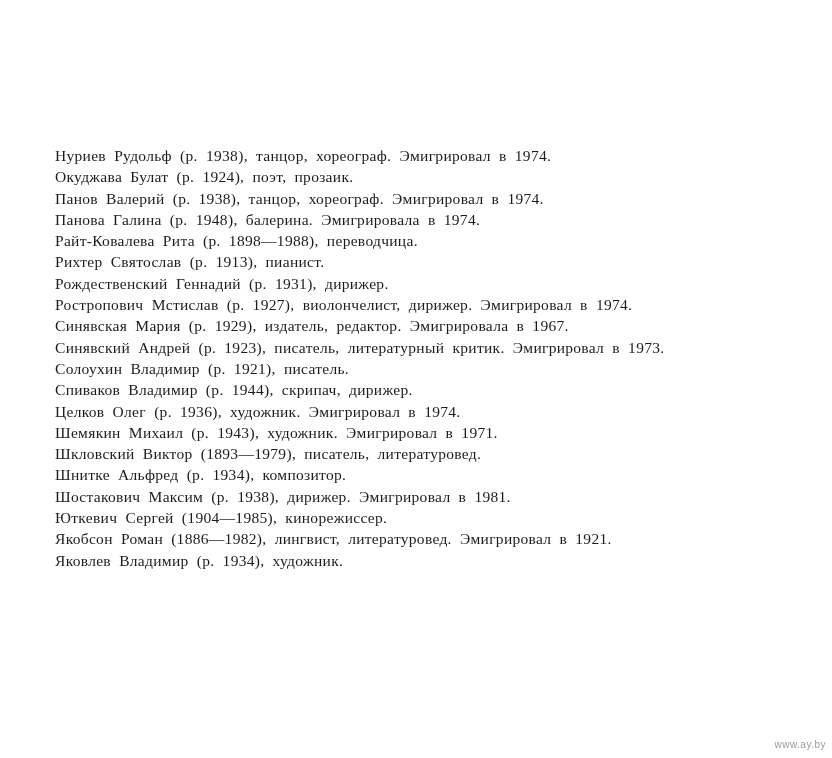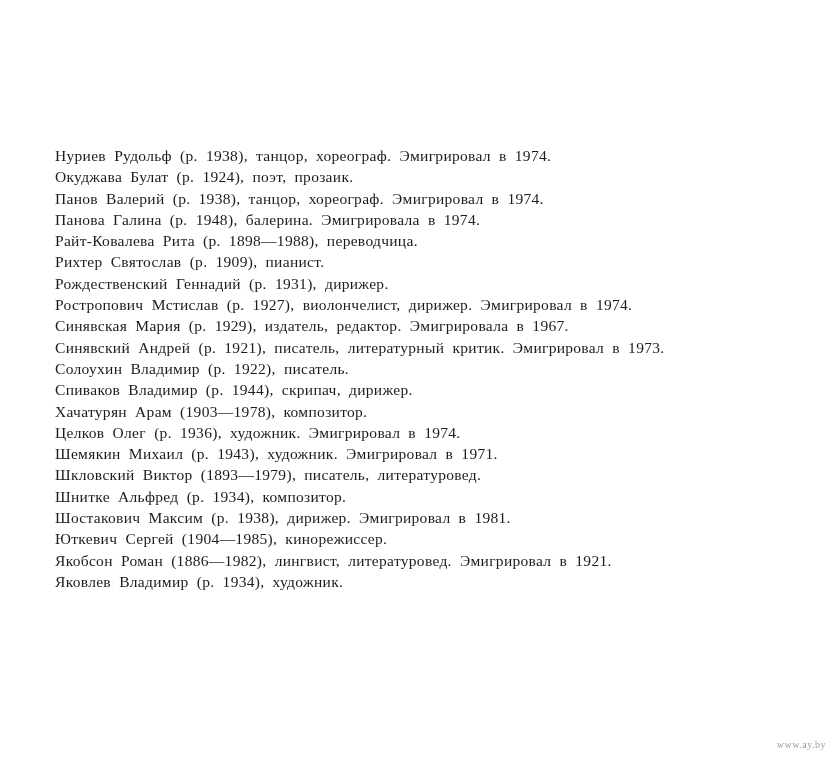--- a/index.html
+++ b/index.html
@@ -27,45 +27,44 @@
     line-height: 21.3px;
     color: #1c1c1c;
     word-spacing: 4px;
     letter-spacing: 0.3px;
     white-space: nowrap;
   }
   .watermark {
     position: absolute;
     right: 6px;
     bottom: 8px;
-    font-family: Liberation Serif, serif;
+    font-family: Liberation Sans, sans-serif;
     font-size: 10px;
     color: #9b9b9b;
     letter-spacing: 0.5px;
     text-align: right;
   }
 </style>
 </head>
 <body>
 
 <div class="page">
   <div class="text-block">
     <div class="entry">Нуриев Рудольф (р. 1938), танцор, хореограф. Эмигрировал в 1974.</div>
     <div class="entry">Окуджава Булат (р. 1924), поэт, прозаик.</div>
     <div class="entry">Панов Валерий (р. 1938), танцор, хореограф. Эмигрировал в 1974.</div>
     <div class="entry">Панова Галина (р. 1948), балерина. Эмигрировала в 1974.</div>
     <div class="entry">Райт-Ковалева Рита (р. 1898—1988), переводчица.</div>
-    <div class="entry">Рихтер Святослав (р. 1909), пианист.</div>
+    <div class="entry">Рихтер Святослав (р. 1913), пианист.</div>
     <div class="entry">Рождественский Геннадий (р. 1931), дирижер.</div>
     <div class="entry">Ростропович Мстислав (р. 1927), виолончелист, дирижер. Эмигрировал в 1974.</div>
     <div class="entry">Синявская Мария (р. 1929), издатель, редактор. Эмигрировала в 1967.</div>
-    <div class="entry">Синявский Андрей (р. 1921), писатель, литературный критик. Эмигрировал в 1973.</div>
-    <div class="entry">Солоухин Владимир (р. 1922), писатель.</div>
+    <div class="entry">Синявский Андрей (р. 1923), писатель, литературный критик. Эмигрировал в 1973.</div>
+    <div class="entry">Солоухин Владимир (р. 1921), писатель.</div>
     <div class="entry">Спиваков Владимир (р. 1944), скрипач, дирижер.</div>
-    <div class="entry">Хачатурян Арам (1903—1978), композитор.</div>
     <div class="entry">Целков Олег (р. 1936), художник. Эмигрировал в 1974.</div>
     <div class="entry">Шемякин Михаил (р. 1943), художник. Эмигрировал в 1971.</div>
     <div class="entry">Шкловский Виктор (1893—1979), писатель, литературовед.</div>
     <div class="entry">Шнитке Альфред (р. 1934), композитор.</div>
     <div class="entry">Шостакович Максим (р. 1938), дирижер. Эмигрировал в 1981.</div>
     <div class="entry">Юткевич Сергей (1904—1985), кинорежиссер.</div>
     <div class="entry">Якобсон Роман (1886—1982), лингвист, литературовед. Эмигрировал в 1921.</div>
     <div class="entry">Яковлев Владимир (р. 1934), художник.</div>
   </div>
   <div class="watermark">www.ay.by</div>

